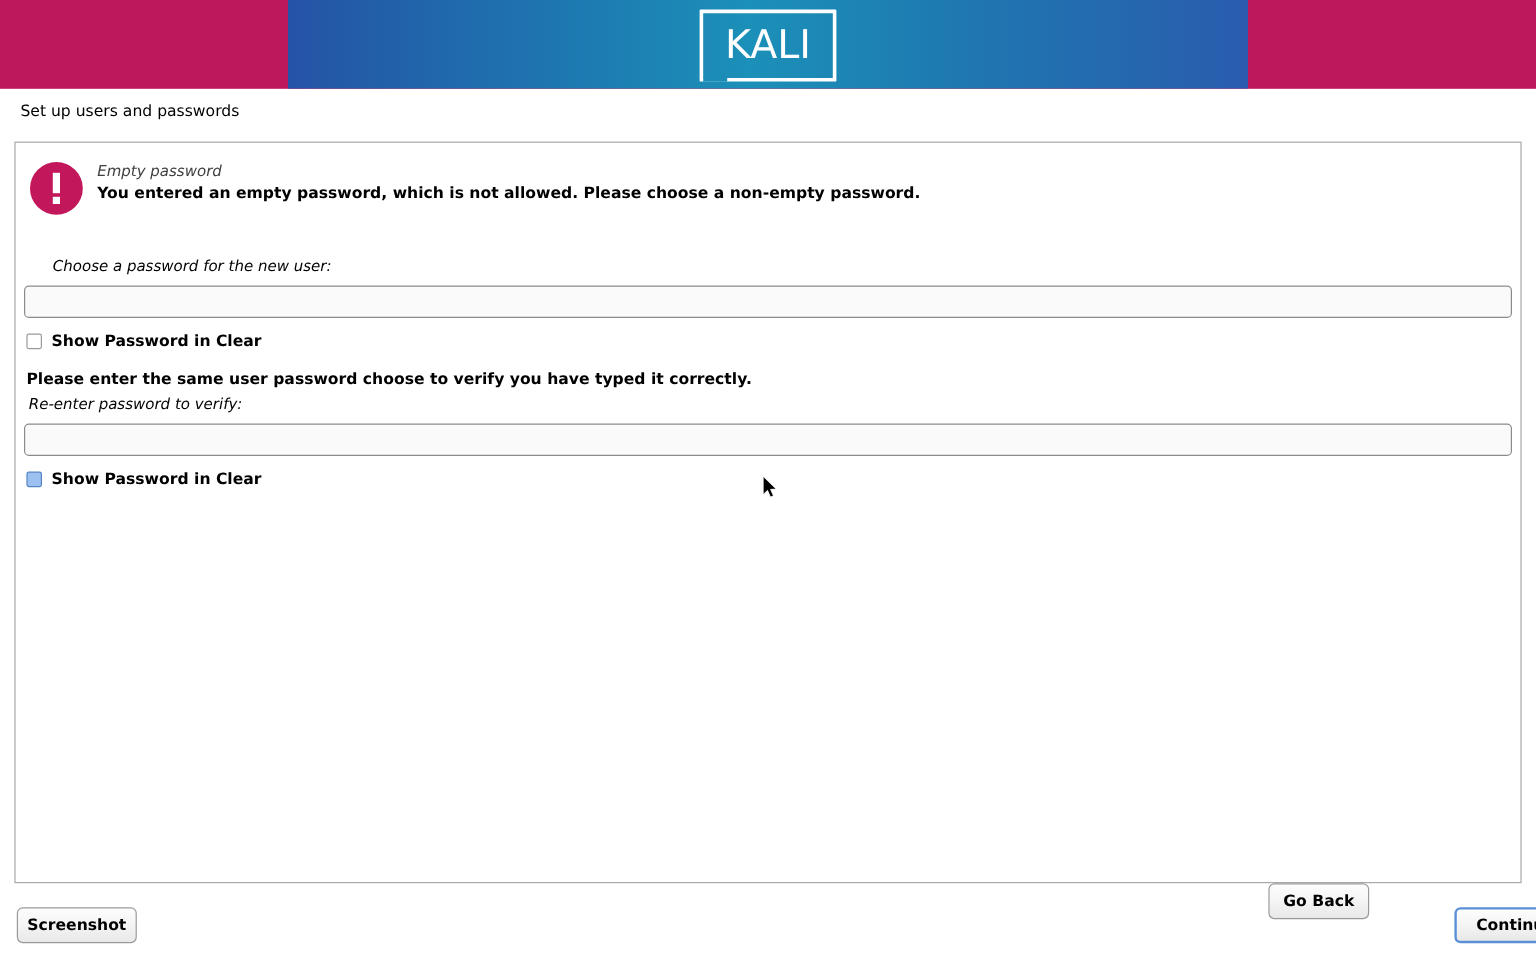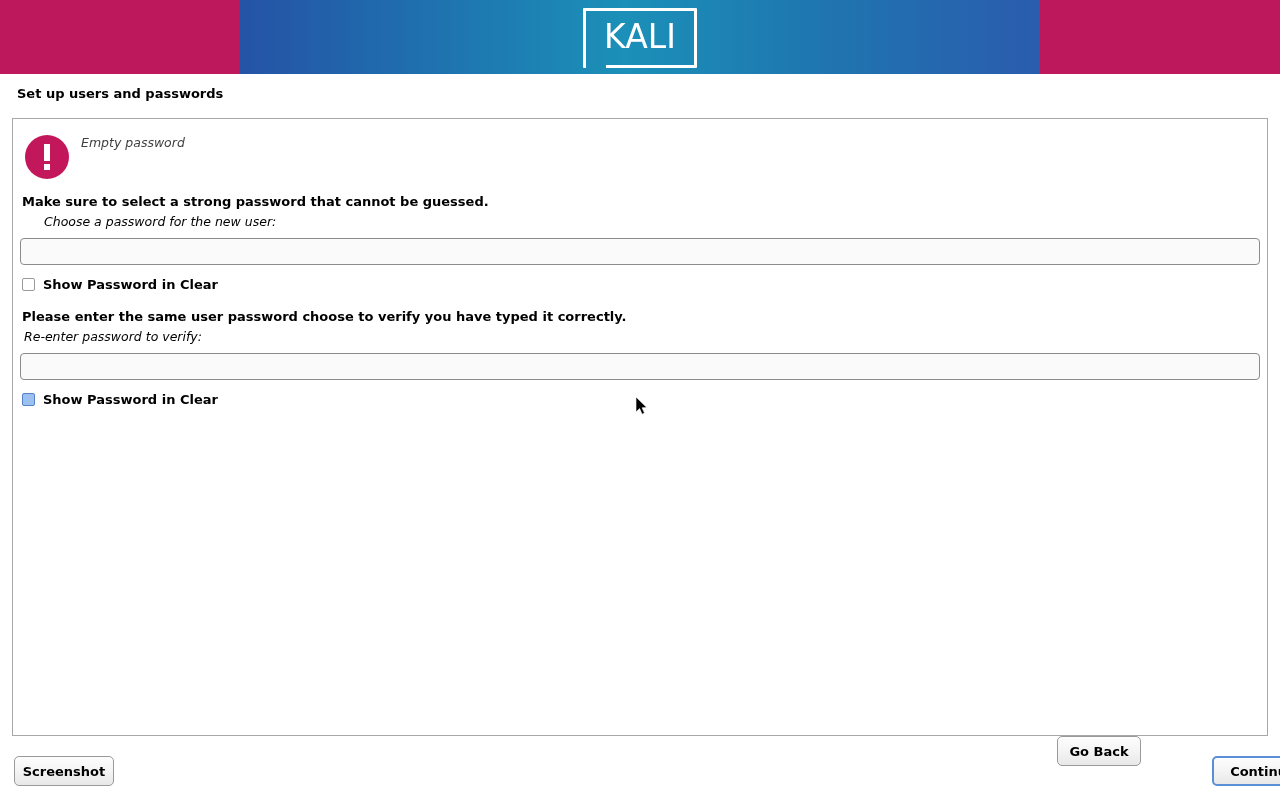--- a/index.html
+++ b/index.html
@@ -73,21 +73,21 @@
     letter-spacing: 0px;
     font-weight: 400;
   }
 
   
   .step-title {
     position: absolute;
     left: 17px;
     top: 86px;
     font-size: 13px;
-    font-weight: bold;
+    font-weight: normal;
     color: #000000;
   }
 
   
   .panel {
     position: absolute;
     left: 12px;
     top: 118px;
     width: 1256px;
     height: 618px;
@@ -248,23 +248,23 @@
 <div class="step-title">Set up users and passwords</div>
 
 <div class="panel">
 
   <div class="error-row">
     <div class="error-icon">
       <div class="bang-bar"></div>
       <div class="bang-dot"></div>
     </div>
     <div class="error-title">Empty password</div>
-  </div>
-
-  <div class="hint-strong" style="left:9px; top:75px;">Make sure to select a strong password that cannot be guessed.</div>
+    <div class="error-body">You entered an empty password, which is not allowed. Please choose a non-empty password.</div>
+  </div>
+
 
   <div class="field-label" style="left:11px; top:95px;margin-left:20px;">Choose a password for the new user:</div>
 
   <input class="text-input" style="left: 7px; top: 119px; width: 1240px;" type="password" placeholder="">
 
   <div class="check-row" style="left:9px; top:158px;">
     <span class="checkbox"></span>
     <span class="check-label">Show Password in Clear</span>
   </div>
 

